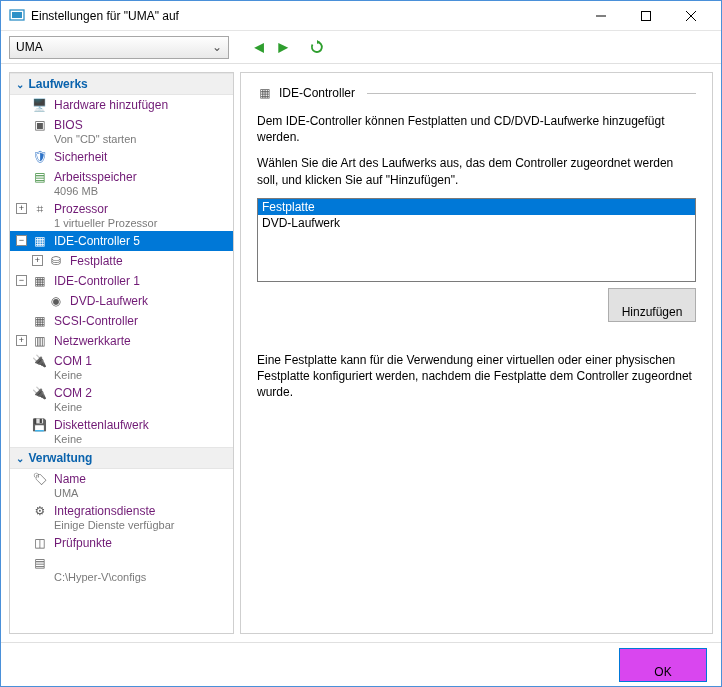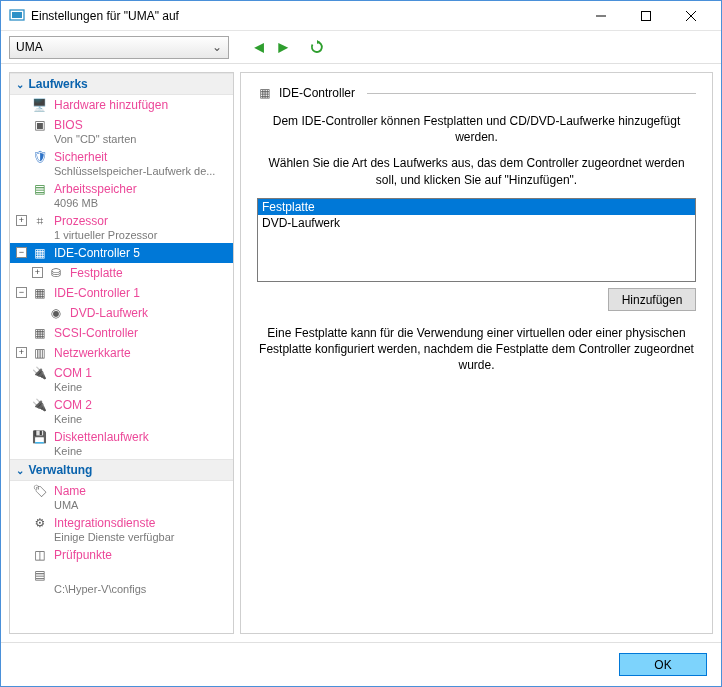--- a/index.html
+++ b/index.html
@@ -13,37 +13,37 @@
 .vm-select .chev { color: #555; }
 .nav-icons { display: flex; align-items: center; gap: 4px; margin-left: 14px; }
 .nav-icons .nb { width: 20px; height: 20px; display: flex; align-items: center; justify-content: center; color: #2e9e2e; font-weight: bold; }
 .content { flex: 1; display: flex; padding: 8px; gap: 6px; overflow: hidden; }
 .left { width: 225px; border: 1px solid #cfcfcf; background: #fff; overflow-y: auto; position:relative;}
 .sect { background: #f0f0f0; color: #0a63ad; font-weight: bold; padding: 3px 6px; border-top: 1px solid #e5e5e5; border-bottom: 1px solid #e5e5e5; display:flex;align-items:center;gap:4px;}
 .sect .tri{ color:#0a63ad;font-size:10px;}
 .item { padding: 2px 6px 2px 22px; display: flex; flex-direction: column; position:relative;}
 .item.indent1 { padding-left: 38px; }
 .item .row1 { display: flex; align-items: center; gap: 6px; }
-.item .lbl { color: #ec4899; }
+.item .lbl { color: #701a75; }
 .item .sub { color: #7a7a7a; font-size: 11px; padding-left: 22px; }
 .item.sel, .item.sel .lbl { background: #0078d7; color: #fff; }
 .glyph { width: 16px; height: 16px; display:inline-flex; align-items:center; justify-content:center; font-size:12px; color:#5b5b5b;}
 .expander{ position:absolute; left:6px; top:4px; width:11px;height:11px;border:1px solid #8a8a8a;background:#fff;display:flex;align-items:center;justify-content:center;font-size:9px;line-height:1;color:#444;}
 .expander.lvl1{left:22px;}
 .right { flex: 1; border: 1px solid #cfcfcf; padding: 12px 16px; display: flex; flex-direction: column; }
 .panel-title { display: flex; align-items: center; gap: 6px; color: #000; position:relative; margin-bottom:12px;}
 .panel-title .line{flex:1;height:1px;background:#c0c0c0;margin-left:6px;}
-.desc { color: #000; margin-bottom: 10px; line-height: 1.35; text-align: center; }
+.desc { color: #000; margin-bottom: 10px; line-height: 1.35; }
 .listbox { border: 1px solid #7a7a7a; height: 84px; background: #fff; overflow:hidden;}
 .listbox .opt { padding: 1px 4px; }
 .listbox .opt.sel { background: #0078d7; color: #fff; }
 .btn-row { display: flex; justify-content: flex-end; margin-top: 6px; }
-button.win { height: 23px; min-width: 88px; padding: 4px 12px; background: #e1e1e1; border: 1px solid #adadad; cursor: default; }
+button.win { height: 23px; min-width: 88px; padding: 16px 12px; background: #e1e1e1; border: 1px solid #adadad; cursor: default; }
 button.win:disabled { color: #a0a0a0; }
-button.win.primary { border: 1px solid #0078d7; background:#7dd3fc;}
+button.win.primary { border: 1px solid #0078d7; background:#d946ef;}
 .footer { height: 44px; border-top: 1px solid #e0e0e0; display: flex; align-items: center; justify-content: flex-end; padding: 0 14px; gap: 8px; }
 .left::-webkit-scrollbar{width:16px;}
 .left::-webkit-scrollbar-thumb{background:#c2c2c2;border:1px solid #a8a8a8;}
 .left::-webkit-scrollbar-track{background:#f0f0f0;}
 </style>
 </head>
 <body>
 
 <div class="titlebar">
   <span class="icon">
@@ -109,21 +109,20 @@
           <span class="lbl">BIOS</span>
         </div>
         <div class="sub">Von "CD" starten</div>
       </div>
 
     <div class="item">
         <div class="row1">
           <span class="glyph" style="color:#2e73c7">🛡</span>
           <span class="lbl">Sicherheit</span>
         </div>
-        <div class="sub">Schlüsselspeicher-Laufwerk de...</div>
       </div>
 
     <div class="item">
         <div class="row1">
           <span class="glyph" style="color:#3a8a3a">▤</span>
           <span class="lbl">Arbeitsspeicher</span>
         </div>
         <div class="sub">4096 MB</div>
       </div>
 
@@ -244,19 +243,19 @@
     </div>
     <div class="desc">Dem IDE-Controller können Festplatten und CD/DVD-Laufwerke hinzugefügt werden.</div>
     <div class="desc">Wählen Sie die Art des Laufwerks aus, das dem Controller zugeordnet werden soll, und klicken Sie auf "Hinzufügen".</div>
     <div class="listbox">
       <div class="opt sel">Festplatte</div>
       <div class="opt">DVD-Laufwerk</div>
     </div>
     <div class="btn-row">
       <button class="win">Hinzufügen</button>
     </div>
-    <div class="desc" style="margin-top:14px">Eine Festplatte kann für die Verwendung einer virtuellen oder einer physischen Festplatte konfiguriert werden, nachdem die Festplatte dem Controller zugeordnet wurde.</div>
+    <div class="desc" style="margin-top:30px">Eine Festplatte kann für die Verwendung einer virtuellen oder einer physischen Festplatte konfiguriert werden, nachdem die Festplatte dem Controller zugeordnet wurde.</div>
   </div>
 </div>
 
 <div class="footer">
   <button class="win primary" style="min-width:88px">OK</button>
 </div>
 
 </body></html>

